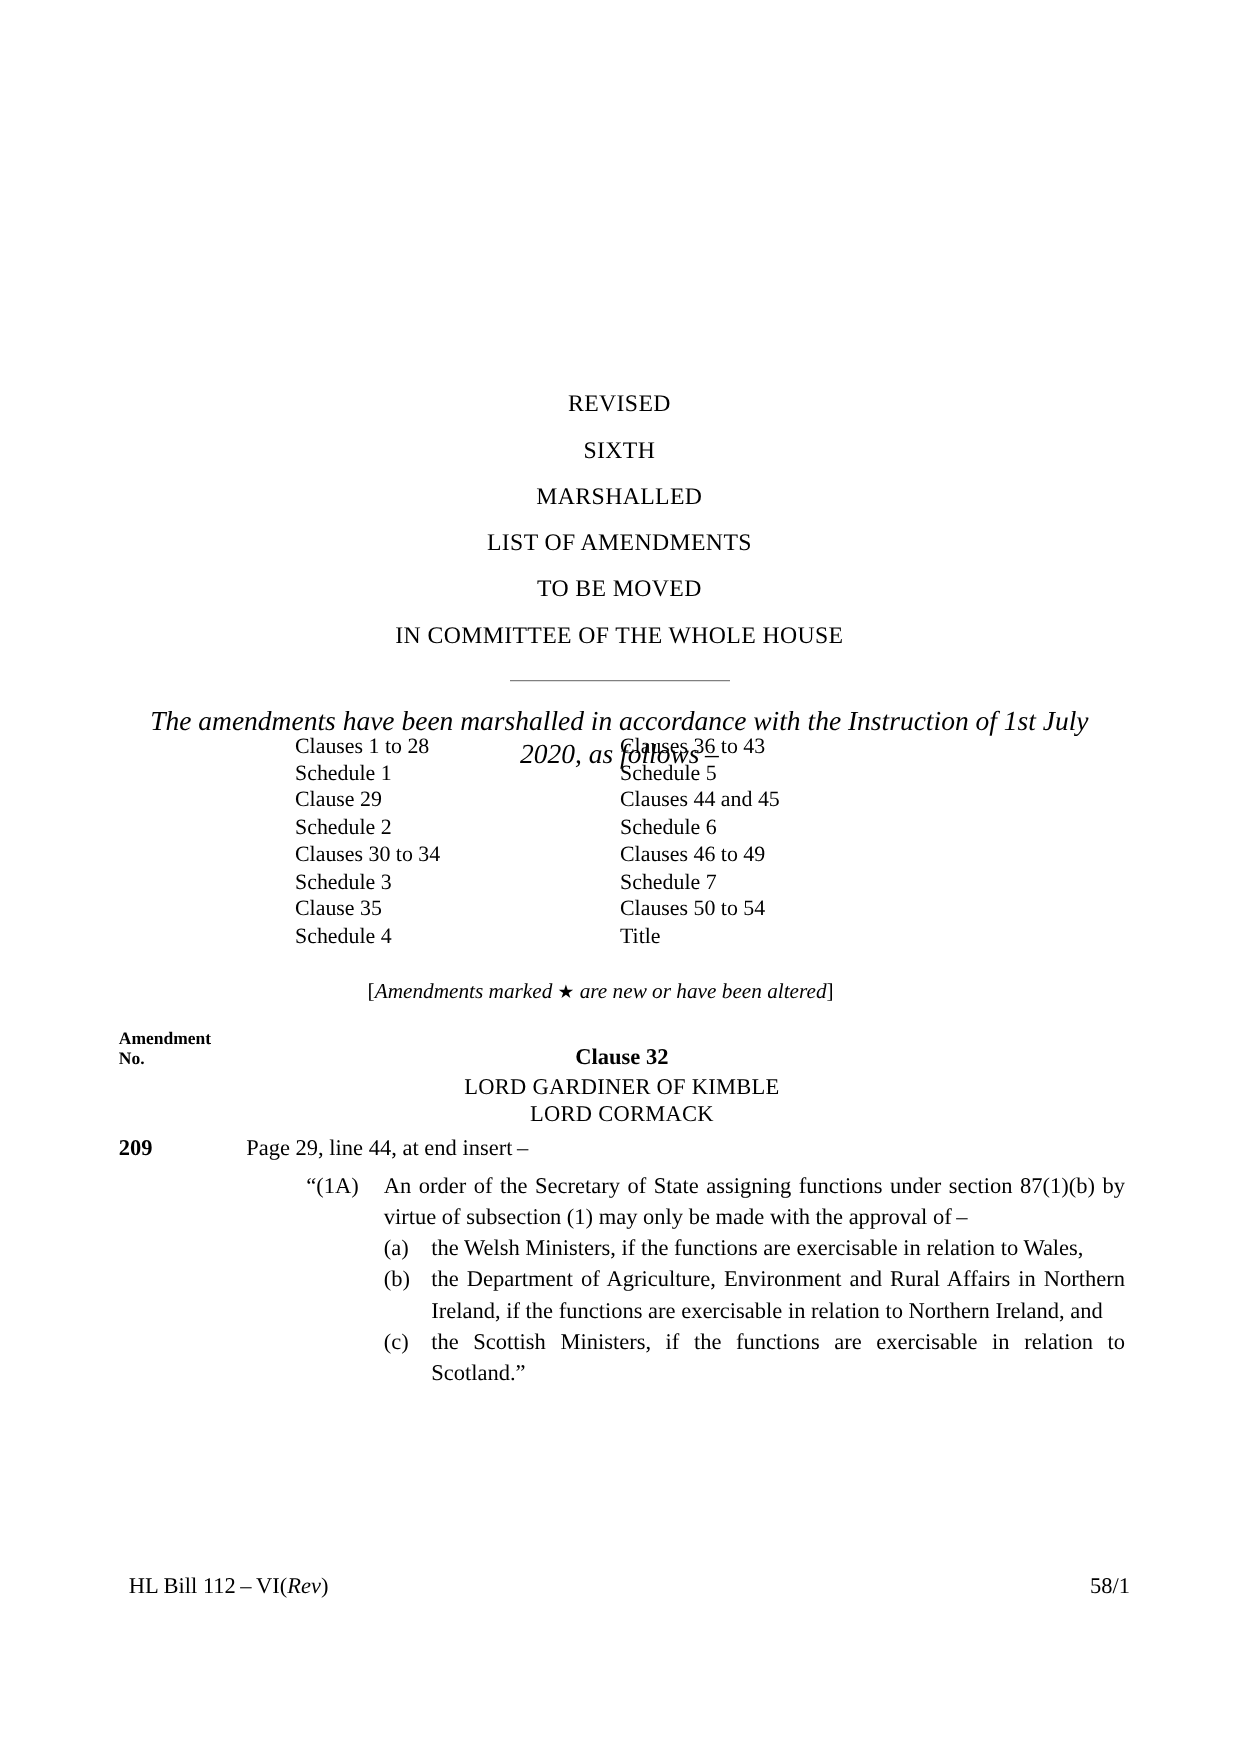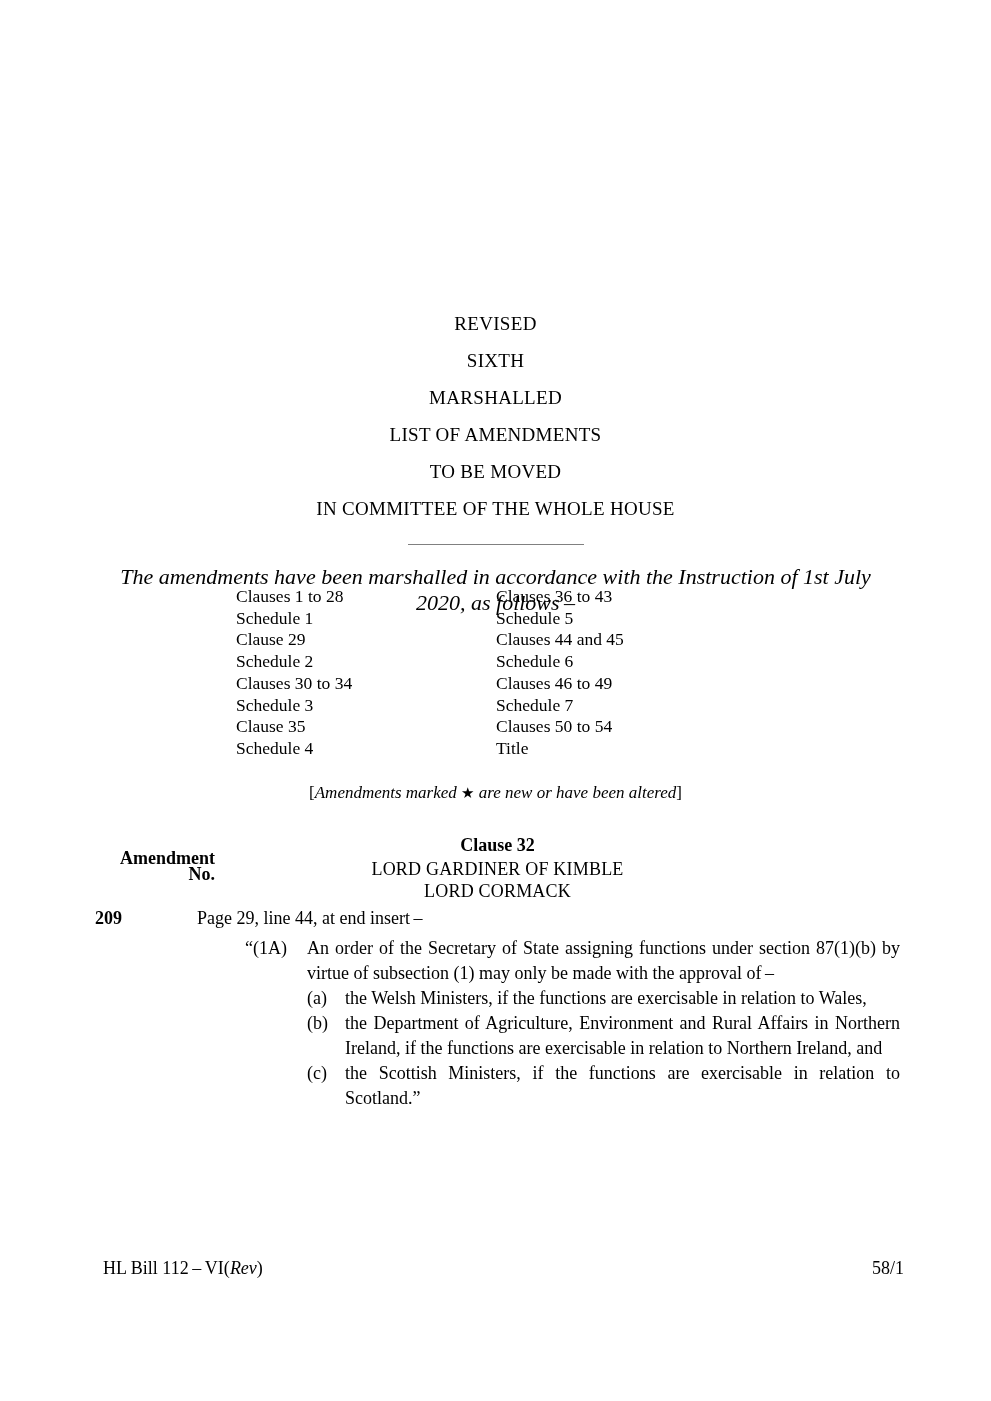--- a/index.html
+++ b/index.html
@@ -98,40 +98,39 @@
   }
   .clause-col .citem {
     font-size: 17.5px;
     line-height: 21.7px;
     white-space: nowrap;
   }
 
   
   .star-note {
     position: absolute;
-    left: 95px;
+    left: 80px;
     top: 783px;
     width: 801px;
     text-align: center;
     font-size: 17px;
   }
   .star-note .bracket { font-style: normal; }
   .star-note .note-text { font-style: italic; }
   .star-note .star-glyph { font-style: normal; font-size: 15px; }
 
   
   .amendment-no-label {
     position: absolute;
     left: 95px;
-    top: 850px;
+    top: 824px;
     width: 120px;
-    font-size: 18px;
+    font-size: 14px;
     font-weight: bold;
     line-height: 16px;
-    text-align: right;
   }
 
   
   .clause-header {
     position: absolute;
     left: 200px;
     top: 822px;
     width: 595px;
     text-align: center;
     font-size: 18px;

